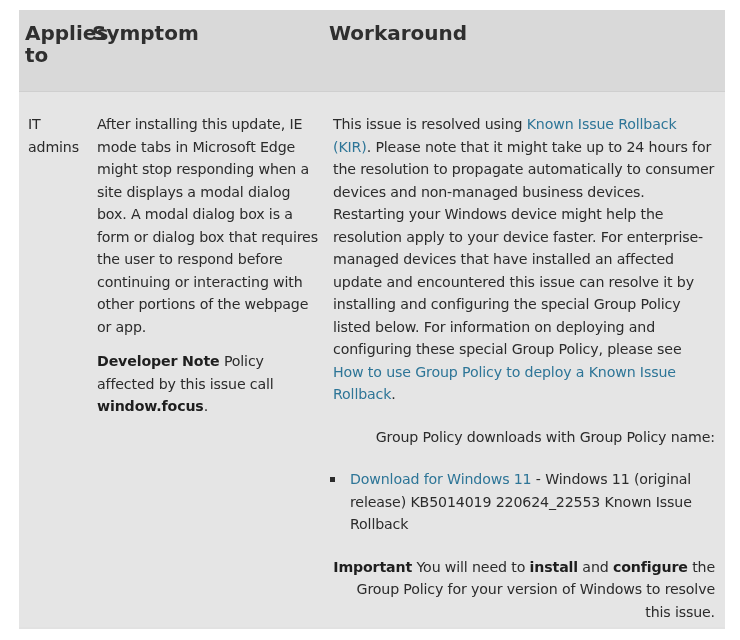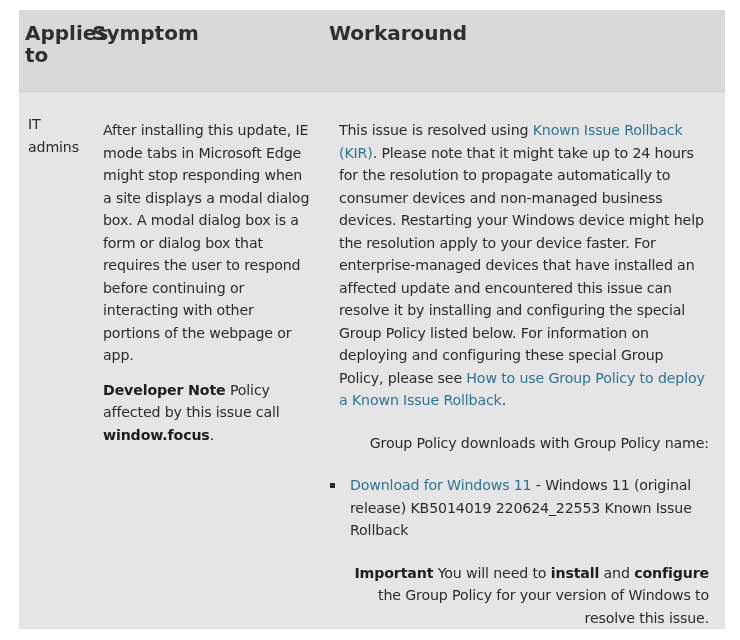--- a/index.html
+++ b/index.html
@@ -47,21 +47,21 @@
       position: absolute;
       top: 21px;
       letter-spacing: -0.15px;
     }
     .col-applies { left: 9px; width: 60px; }
     .col-symptom { left: 78px; width: 222px; }
     .col-work { left: 314px; width: 382px; }
     .th.col-applies { left: 6px; width: 62px; }
     .th.col-symptom { left: 73px; }
     .th.col-work { left: 310px; }
-    p { margin: 6px; }
+    p { margin: 0; }
     .para-gap { margin-top: 12px; }
     .para-gap-lg { margin-top: 20px; text-align: right; }
     a.link {
       color: #2d7597;
       text-decoration: none;
     }
     b { color: #1e1e1e; }
     .bullet-list {
       margin: 20px 0 0 0;
       padding: 0;

